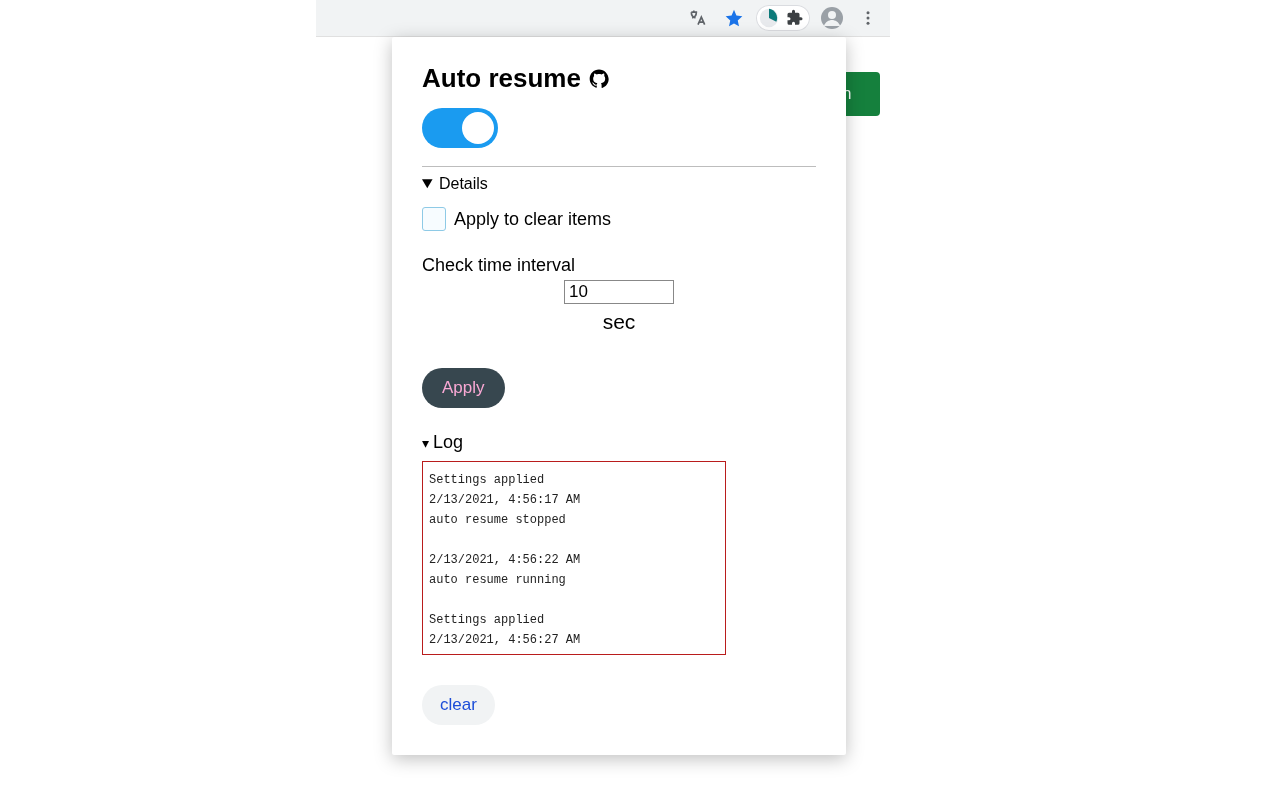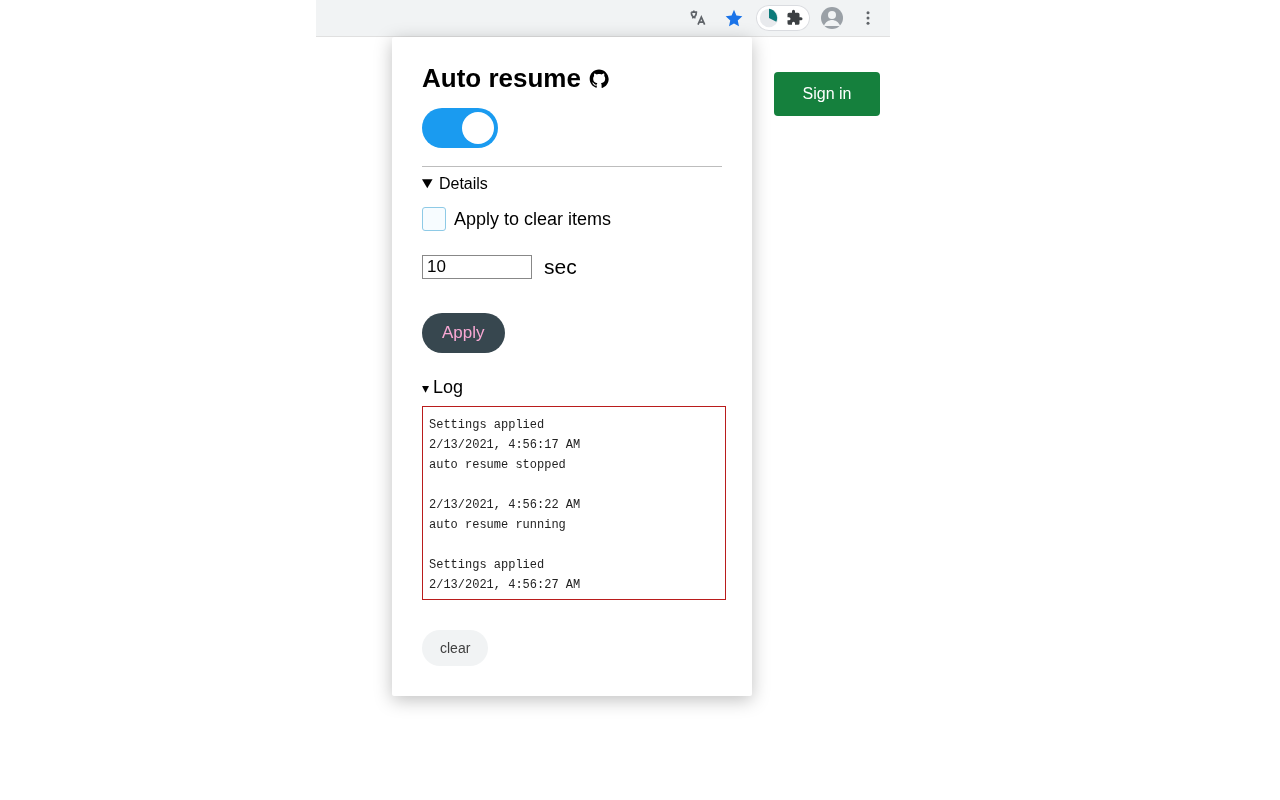--- a/index.html
+++ b/index.html
@@ -57,21 +57,21 @@
     font-size: 16px;
     font-weight: 500;
     display: flex;
     align-items: center;
     justify-content: center;
   }
   .popup {
     position: absolute;
     top: 37px;
     left: 392px;
-    width: 360px;
+    width: 454px;
     background: #ffffff;
     box-shadow: 0 4px 18px rgba(0,0,0,0.25);
     border-radius: 2px;
     padding: 26px 30px 30px 30px;
   }
   .popup h1 {
     margin: 0 0 14px 0;
     font-size: 26px;
     font-weight: 700;
     display: flex;
@@ -125,22 +125,23 @@
     border: 1px solid #8ecae6;
     background: #f7fcff;
     border-radius: 3px;
     cursor: pointer;
   }
   .check-label { font-size: 18px; }
   .interval-label { font-size: 18px; margin-bottom: 4px; }
   .interval-row {
     display: flex;
     align-items: center;
-    gap: 12px;
+    gap: 6px;
     margin-bottom: 34px;
+    flex-direction: column;
   }
   .interval-input {
     width: 110px;
     height: 24px;
     border: 1px solid #888;
     font-size: 17px;
     padding: 0 4px;
     font-family: Arial, sans-serif;
   }
   .sec { font-size: 21px; }
@@ -166,24 +167,24 @@
     overflow-y: scroll;
     white-space: pre;
     color: #222;
     margin-top: 6px;
   }
   .clear-btn {
     background: #f1f3f4;
     border: none;
     border-radius: 22px;
     padding: 10px 18px;
-    font-size: 14px;
+    font-size: 17px;
     cursor: pointer;
     margin-top: 18px;
-    color: #404040;
+    color: #1d4ed8;
   }
 </style>
 </head>
 <body>
 
 <div class="toolbar">
   <div class="icon-btn">
     <svg width="20" height="20" viewBox="0 0 24 24" fill="none" stroke="#5f6368" stroke-width="2">
         <path d="M4 5h7M7 3v2M5 12c3-1 5-4 5-7"></path>
         <path d="M9 12C6 11 4 8 4 5"></path>
@@ -236,20 +237,21 @@
 
   <hr class="divider">
 
   <details open="">
 
     <div class="checkbox-row">
       <div class="checkbox"></div>
       <span class="check-label">Apply to clear items</span>
     </div>
 
+    <div class="interval-label">Check time interval</div>
     <div class="interval-row">
       <input class="interval-input" type="text" value="10" style="">
       <span class="sec">sec</span>
     </div>
 
     <button class="apply-btn">Apply</button>
   </details>
 
   <details open="">
     <summary>Log</summary>

